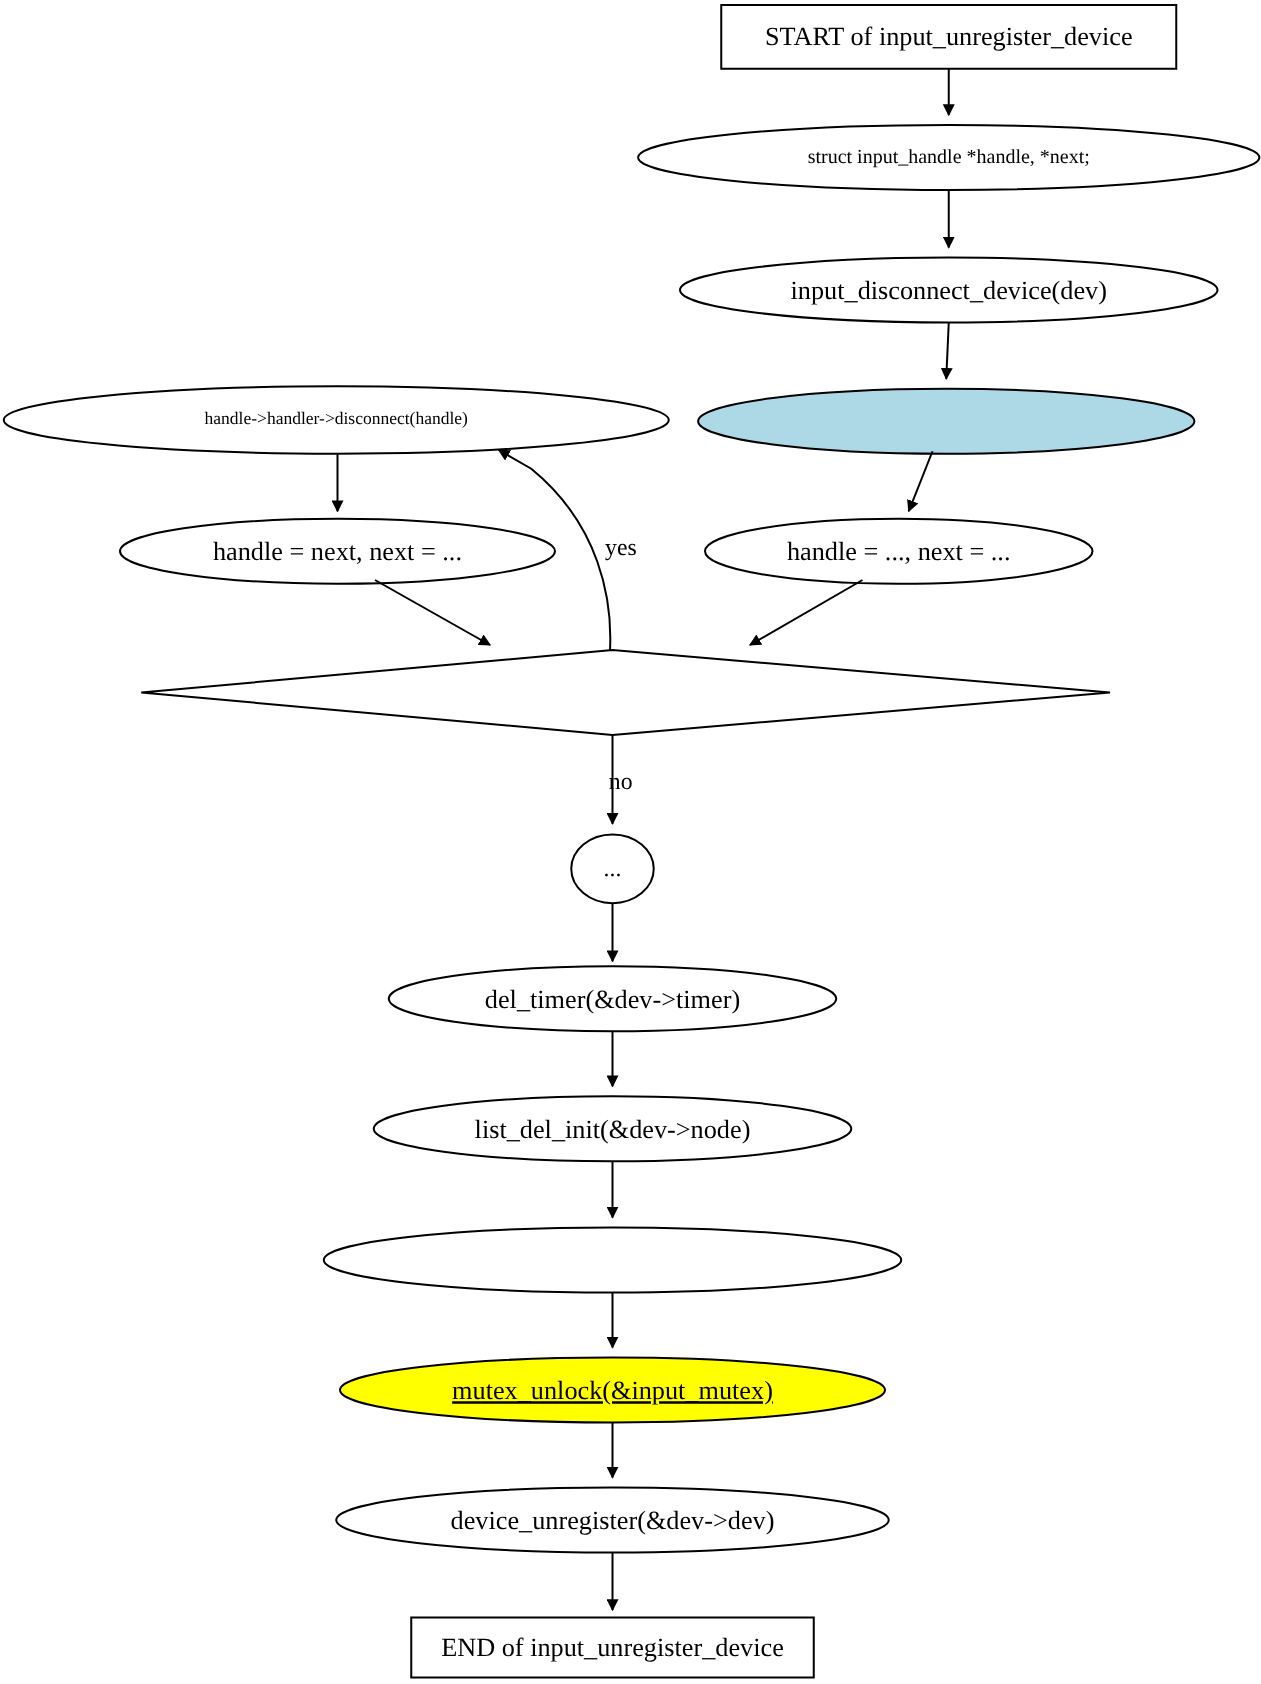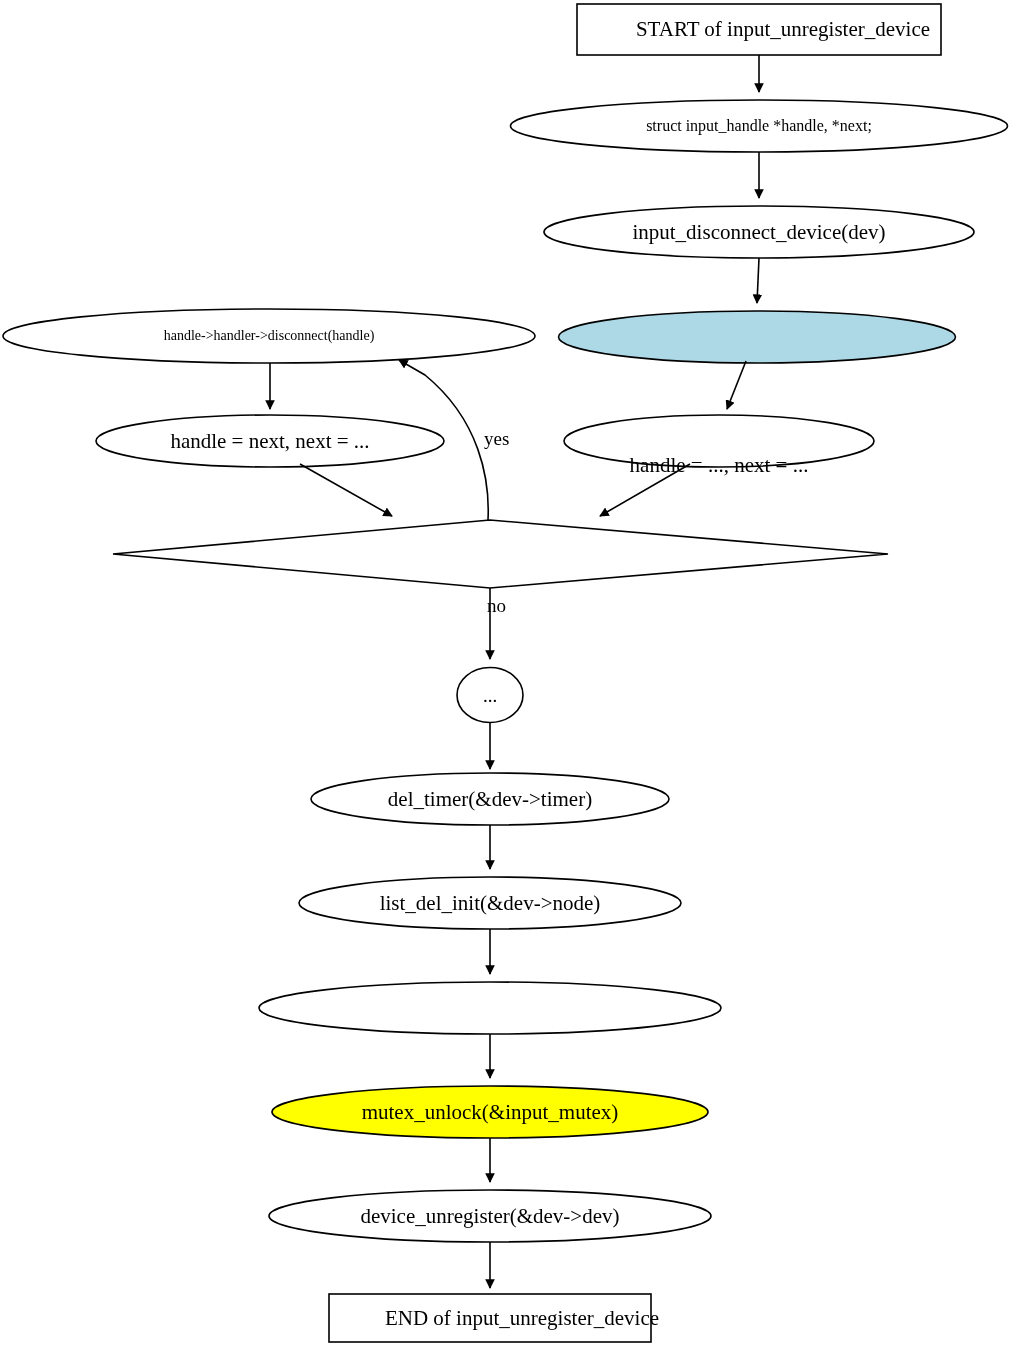--- a/index.html
+++ b/index.html
@@ -121,50 +121,50 @@
       <path d="M 490,929 L 490,974" marker-end="url(#arrow)"></path>
 
       <path d="M 490,1034 L 490,1078" marker-end="url(#arrow)"></path>
 
       <path d="M 490,1138 L 490,1182" marker-end="url(#arrow)"></path>
 
       <path d="M 490,1242 L 490,1288" marker-end="url(#arrow)"></path>
     </g>
   </svg>
 
-  <div class="node-label" style="left:577px; top:4px; width:364px; height:51px; font-size:21px;padding-left:24px;">START of input_unregister_device</div>
+  <div class="node-label" style="left:577px; top:4px; width:364px; height:51px; font-size:21px;">START of input_unregister_device</div>
 
   <div class="node-label" style="left:510px; top:100px; width:498px; height:52px; font-size:16px;">struct input_handle *handle, *next;</div>
 
   <div class="node-label" style="left:544px; top:206px; width:430px; height:52px; font-size:21px;">input_disconnect_device(dev)</div>
 
 
   <div class="node-label" style="left:3px; top:309px; width:532px; height:54px; font-size:14px;">handle-&gt;handler-&gt;disconnect(handle)</div>
 
   <div class="node-label" style="left:96px; top:415px; width:348px; height:52px; font-size:21px;">handle = next, next = ...</div>
 
-  <div class="node-label" style="left:564px; top:439px; width:310px; height:52px; font-size:21px;">handle = ..., next = ...</div>
+  <div class="node-label" style="left:564px; top:415px; width:310px; height:52px; font-size:21px;">handle = ..., next = ...</div>
 
 
   <div class="node-label" style="left:457px; top:668px; width:66px; height:55px; font-size:19px;">...</div>
 
   <div class="node-label" style="left:311px; top:773px; width:358px; height:52px; font-size:21px;">del_timer(&amp;dev-&gt;timer)</div>
 
   <div class="node-label" style="left:299px; top:877px; width:382px; height:52px; font-size:21px;">list_del_init(&amp;dev-&gt;node)</div>
 
 
-  <div class="node-label" style="left:272px; top:1086px; width:436px; height:52px; font-size:21px;">mutex_unlock(&amp;input_mutex)</div>
+  <div class="node-label" style="left:272px; top:1086px; width:436px; height:52px; font-size:21px;text-decoration:underline;">mutex_unlock(&amp;input_mutex)</div>
 
   <div class="node-label" style="left:269px; top:1190px; width:442px; height:52px; font-size:21px;">device_unregister(&amp;dev-&gt;dev)</div>
 
-  <div class="node-label" style="left:329px; top:1294px; width:322px; height:48px; font-size:21px;margin-left:32px;">END of input_unregister_device</div>
+  <div class="node-label" style="left:329px; top:1294px; width:322px; height:48px; font-size:21px;">END of input_unregister_device</div>
 
   <div class="edge-label" style="left:484px; top:429px;">yes</div>
 
-  <div class="edge-label" style="left:487px; top:596px;">no</div>
+  <div class="edge-label" style="left:487px; top:616px;">no</div>
 
   <div class="shape-hit" style="left:577px; top:4px; width:364px; height:51px;"></div>
   <div class="shape-hit" style="left:510px; top:100px; width:498px; height:52px;"></div>
   <div class="shape-hit" style="left:544px; top:206px; width:430px; height:52px;"></div>
   <div class="shape-hit" style="left:558px; top:311px; width:398px; height:52px;"></div>
   <div class="shape-hit" style="left:3px; top:309px; width:532px; height:54px;"></div>
   <div class="shape-hit" style="left:96px; top:415px; width:348px; height:52px;"></div>
   <div class="shape-hit" style="left:564px; top:415px; width:310px; height:52px;"></div>
   <div class="shape-hit" style="left:113px; top:520px; width:775px; height:68px;"></div>
   <div class="shape-hit" style="left:457px; top:668px; width:66px; height:55px;"></div>

